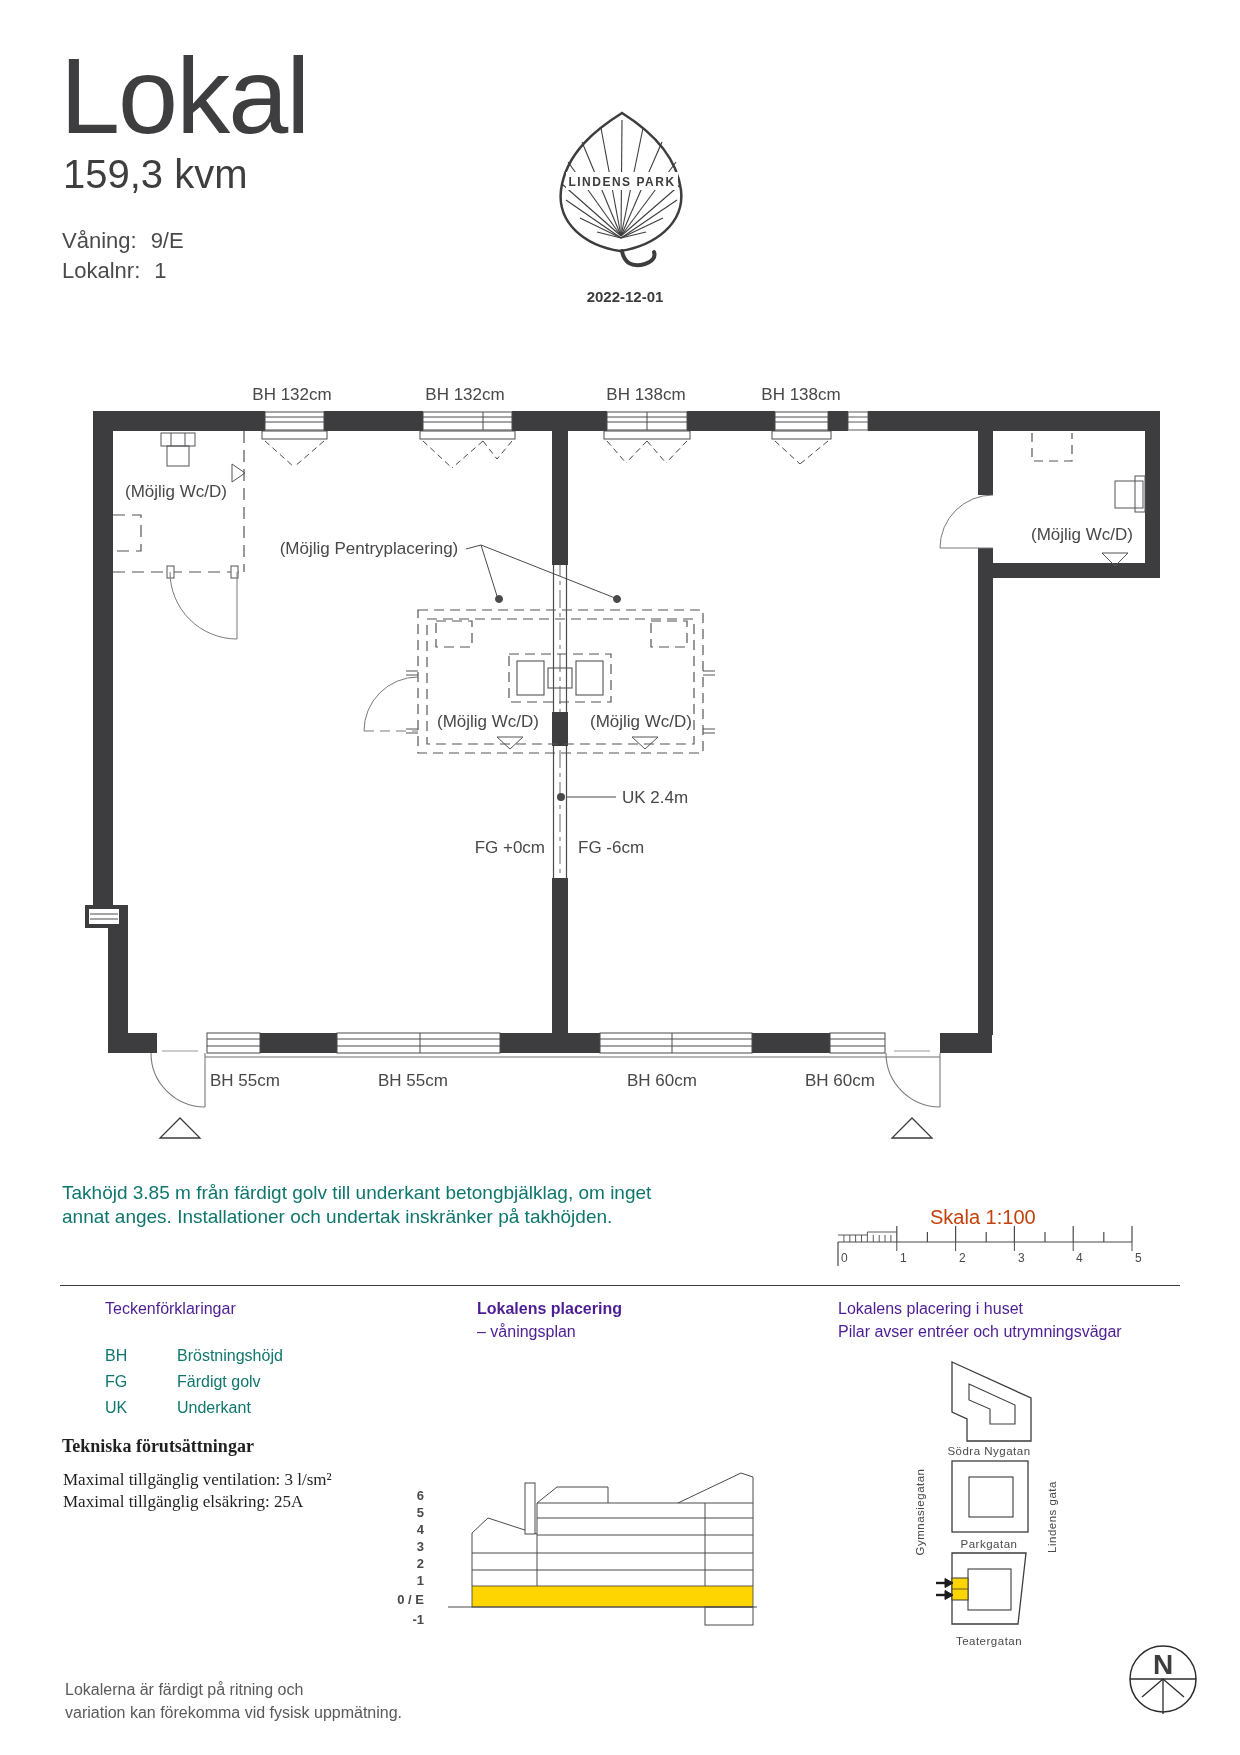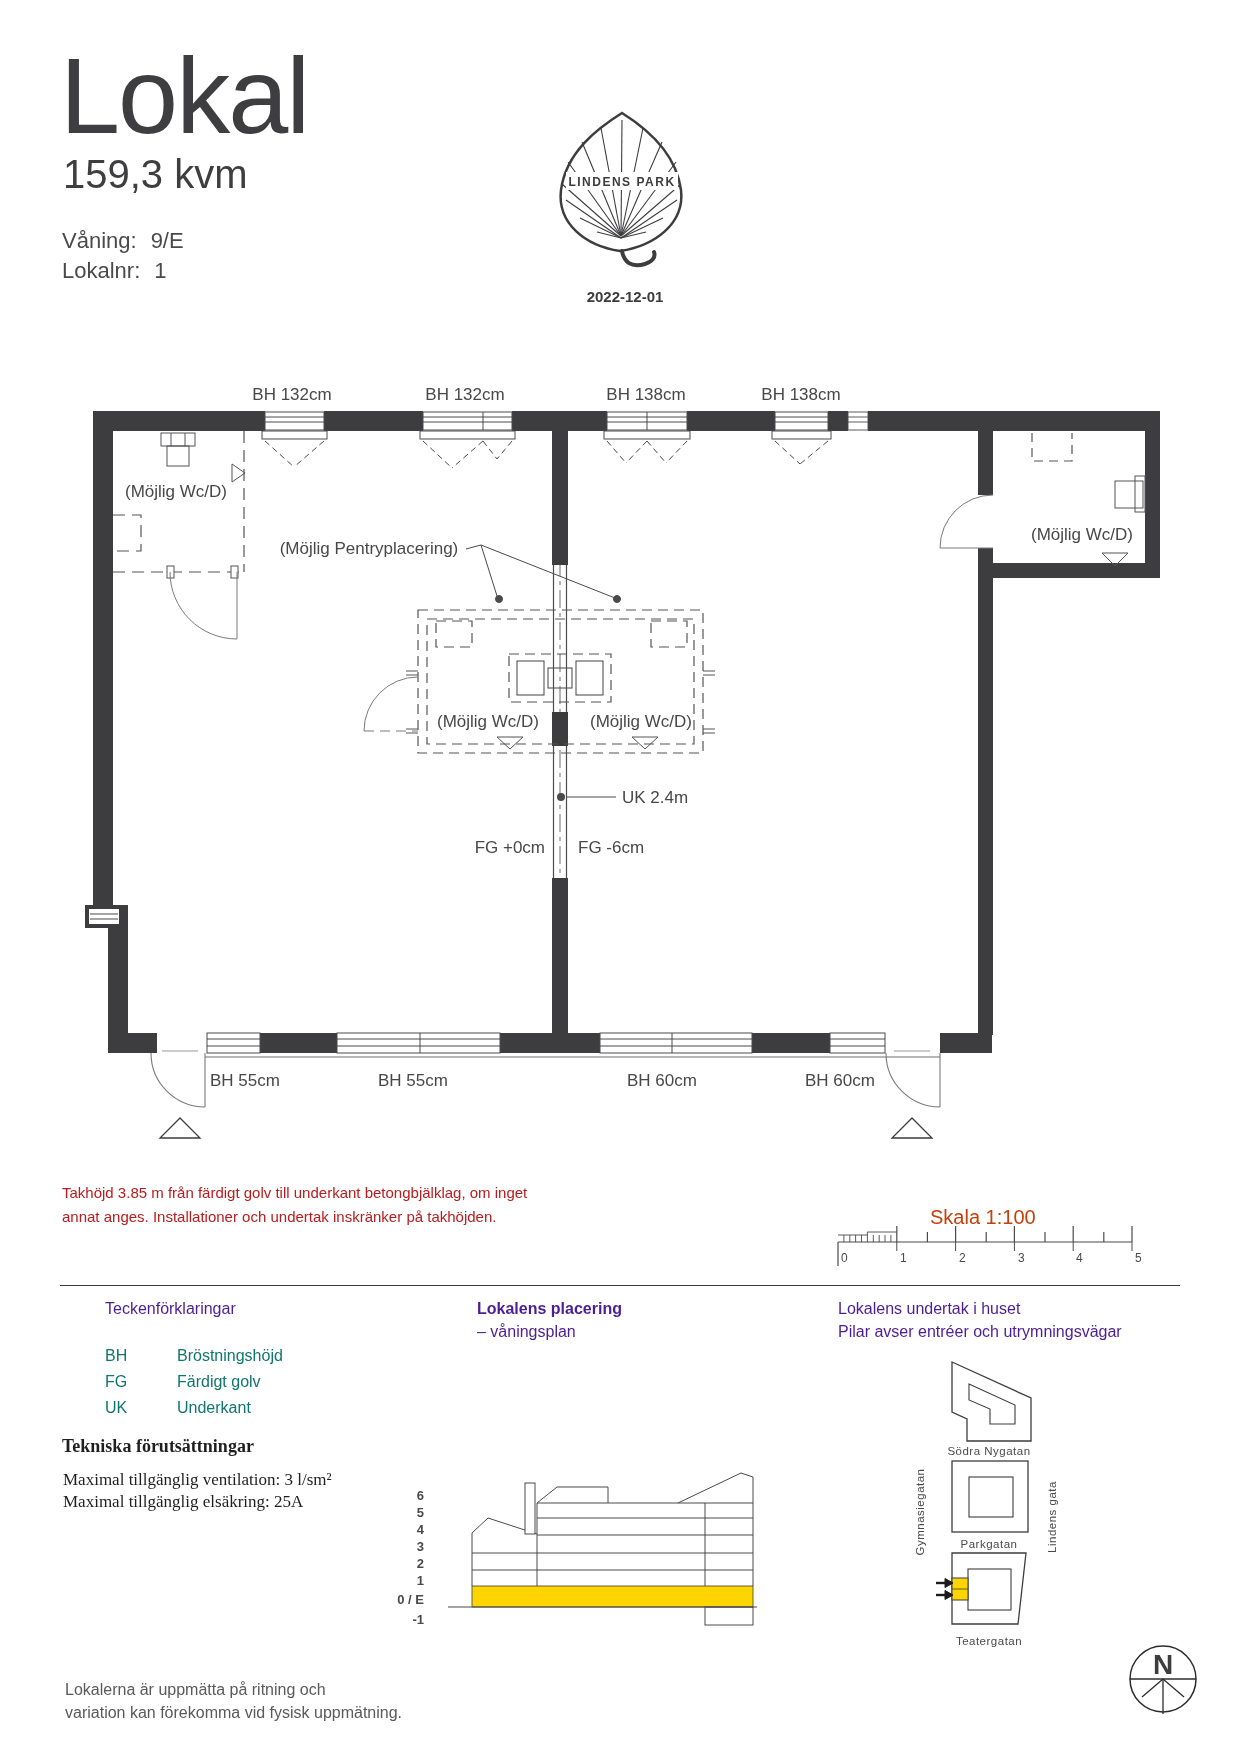--- a/index.html
+++ b/index.html
@@ -6,21 +6,21 @@
   body{
     width:1240px;height:1755px;position:relative;background:#ffffff;
     font-family:"Liberation Sans",sans-serif;color:#3d3d3f;overflow:hidden;
   }
   .abs{position:absolute;}
   .title{font-size:108px;font-weight:500;letter-spacing:-2px;color:#3e3e40;line-height:1;}
   .area{font-size:40px;font-weight:400;color:#3e3e40;}
   .meta{font-size:22px;color:#4a4a4c;}
   .meta .val{padding-left:14px;}
   .date{font-size:15px;font-weight:700;color:#3b3b3d;text-align:center;}
-  .note{font-size:15px;line-height:24px;color:#b91c1c;}
+  .note{font-size:19px;line-height:24px;color:#0f766e;}
   .skala{font-size:20px;color:#c2410c;}
   .divider{height:0;border-top:1px solid #3c3c3e;}
   .sec-title{font-size:16px;color:#4c1d95;}
   .legend-row{font-size:16px;color:#0f766e;}
   .legend-row .abbr{display:inline-block;width:72px;}
   .serif{font-family:"Liberation Serif",serif;color:#1f1f21;}
   .serif-title{font-size:18px;font-weight:700;}
   .serif-line{font-size:17px;}
   .smallnote{font-size:16px;line-height:23px;color:#5a5a5c;}
   svg text{font-family:"Liberation Sans",sans-serif;}
@@ -383,21 +383,21 @@
     <text class="floor-num" x="424" y="1517" text-anchor="end">5</text>
     <text class="floor-num" x="424" y="1534" text-anchor="end">4</text>
     <text class="floor-num" x="424" y="1551" text-anchor="end">3</text>
     <text class="floor-num" x="424" y="1568" text-anchor="end">2</text>
     <text class="floor-num" x="424" y="1585" text-anchor="end">1</text>
     <text class="floor-num" x="424" y="1604" text-anchor="end">0 / E</text>
     <text class="floor-num" x="424" y="1624" text-anchor="end">-1</text>
   </g>
 </svg>
 
-<div class="abs sec-title" style="left:838px;top:1300px;">Lokalens undertak i huset</div>
+<div class="abs sec-title" style="left:838px;top:1300px;">Lokalens placering i huset</div>
 <div class="abs sec-title" style="left:838px;top:1323px;">Pilar avser entréer och utrymningsvägar</div>
 
 <svg class="abs" style="left:905px;top:1350px;" width="300" height="410" viewBox="905 1350 300 410">
   <g fill="#ffffff" stroke="#3d3d3f">
     <path d="M952,1362 L1031,1398 L1031,1441 L967,1441 L967,1419 L952,1412 Z" stroke-width="1.3"></path>
     <path d="M969,1384 L1015,1405 L1015,1424 L990,1424 L990,1409 L969,1400 Z" stroke-width="1.1"></path>
     <rect x="952" y="1461" width="76" height="71" stroke-width="1.3"></rect>
     <rect x="969" y="1477" width="44" height="40" stroke-width="1.1"></rect>
     <path d="M952,1553 L1026,1553 L1018,1624 L952,1624 Z" stroke-width="1.3"></path>
     <rect x="968" y="1569" width="43" height="41" stroke-width="1.1"></rect>
@@ -422,15 +422,15 @@
     <circle cx="1163" cy="1679" r="33" fill="none" stroke="#2c2c2e" stroke-width="1.5"></circle>
     <line x1="1130" y1="1679" x2="1196" y2="1679" stroke="#2c2c2e" stroke-width="1.5"></line>
     <line x1="1163" y1="1679" x2="1163" y2="1714" stroke="#2c2c2e" stroke-width="1.3"></line>
     <line x1="1163" y1="1679" x2="1142" y2="1697" stroke="#2c2c2e" stroke-width="1.3"></line>
     <line x1="1163" y1="1679" x2="1184" y2="1697" stroke="#2c2c2e" stroke-width="1.3"></line>
     <text x="1163" y="1674" text-anchor="middle" font-size="28" font-weight="700" fill="#3d3d3f">N</text>
   </g>
 </svg>
 
 <div class="abs smallnote" style="left:65px;top:1678px;">
-  <div>Lokalerna är uppmätta på ritning och</div>
+  <div>Lokalerna är färdigt på ritning och</div>
   <div>variation kan förekomma vid fysisk uppmätning.</div>
 </div>
 
 </body></html>

